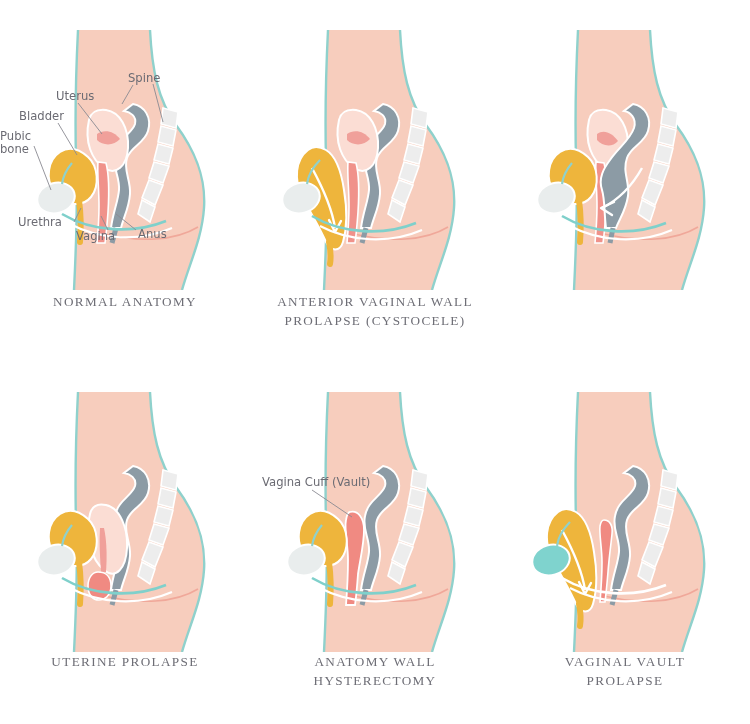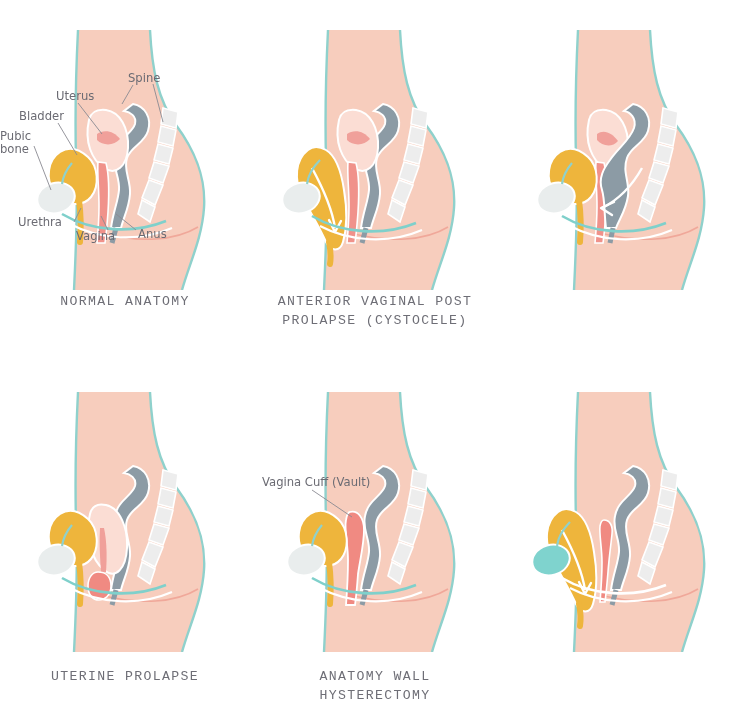--- a/index.html
+++ b/index.html
@@ -40,23 +40,23 @@
   }
   .panel-art svg { display: block; }
   .caption {
     text-align: center;
     color: #6e6e76;
     font-size: 13.2px;
     letter-spacing: 1.35px;
     line-height: 19px;
     margin-top: 2px;
     white-space: pre-line;
-    font-family: Liberation Mono, monospace;
-  }
-  .row2 .caption { margin-top: 15px; }
+    font-family: Liberation Serif, serif;
+  }
+  .row2 .caption { margin-top: 0px; }
 </style>
 </head>
 <body>
 
 <div id="figure">
   <div class="grid">
 
     <div class="panel">
       <div class="panel-art">
         <svg viewBox="0 0 250 290" width="250" height="290" xmlns="http://www.w3.org/2000/svg">
@@ -172,21 +172,21 @@
             <path d="M79 220 L85 232 L91 221" stroke="#FFFFFF" stroke-width="2.4" fill="none" stroke-linecap="round" stroke-linejoin="round"></path>
           </g>
 
           <ellipse cx="51" cy="198" rx="19" ry="15" transform="rotate(-16 51 198)" fill="#E9EDED" stroke="#FFFFFF" stroke-width="2"></ellipse>
           <path d="M70 160 C62 168 58 176 57 184" stroke="#8FD1CC" stroke-width="2.2" fill="none"></path>
 
           <path d="M62 216 C92 234 134 236 166 223" stroke="#7FD0CB" stroke-width="2.6" fill="none"></path>
           <path d="M70 226 C100 242 140 244 172 230" stroke="#FFFFFF" stroke-width="2.2" fill="none"></path>
         </svg>
       </div>
-      <div class="caption">ANTERIOR VAGINAL POST
+      <div class="caption">ANTERIOR VAGINAL WALL
 PROLAPSE (CYSTOCELE)</div>
     </div>
 
     <div class="panel">
       <div class="panel-art">
         <svg viewBox="0 0 250 290" width="250" height="290" xmlns="http://www.w3.org/2000/svg">
           <path d="M78 30 L150 30 C152 70 158 100 176 125 C196 152 206 178 204 208
                    C202 238 190 262 182 290 L74 290 C76 250 78 200 76 160
                    C75 120 76 70 78 30 Z" fill="#F7CDBD"></path>
           <path d="M78 30 C76 70 75 120 76 160 C78 200 76 250 74 290" stroke="#8FD1CC" stroke-width="2.4" fill="none"></path>
@@ -364,16 +364,18 @@
             <path d="M79 220 L85 232 L91 221" stroke="#FFFFFF" stroke-width="2.4" fill="none" stroke-linecap="round" stroke-linejoin="round"></path>
           </g>
 
           <ellipse cx="51" cy="198" rx="19" ry="15" transform="rotate(-16 51 198)" fill="#7FD3CE" stroke="#FFFFFF" stroke-width="2"></ellipse>
           <path d="M70 160 C62 168 58 176 57 184" stroke="#8FD1CC" stroke-width="2.2" fill="none"></path>
 
           <path d="M62 216 C92 234 134 236 166 223" stroke="#FFFFFF" stroke-width="2.6" fill="none"></path>
           <path d="M70 226 C100 242 140 244 172 230" stroke="#FFFFFF" stroke-width="2.2" fill="none"></path>
         </svg>
       </div>
+      <div class="caption">VAGINAL VAULT
+PROLAPSE</div>
     </div>
 
   </div>
 </div>
 
 </body></html>

